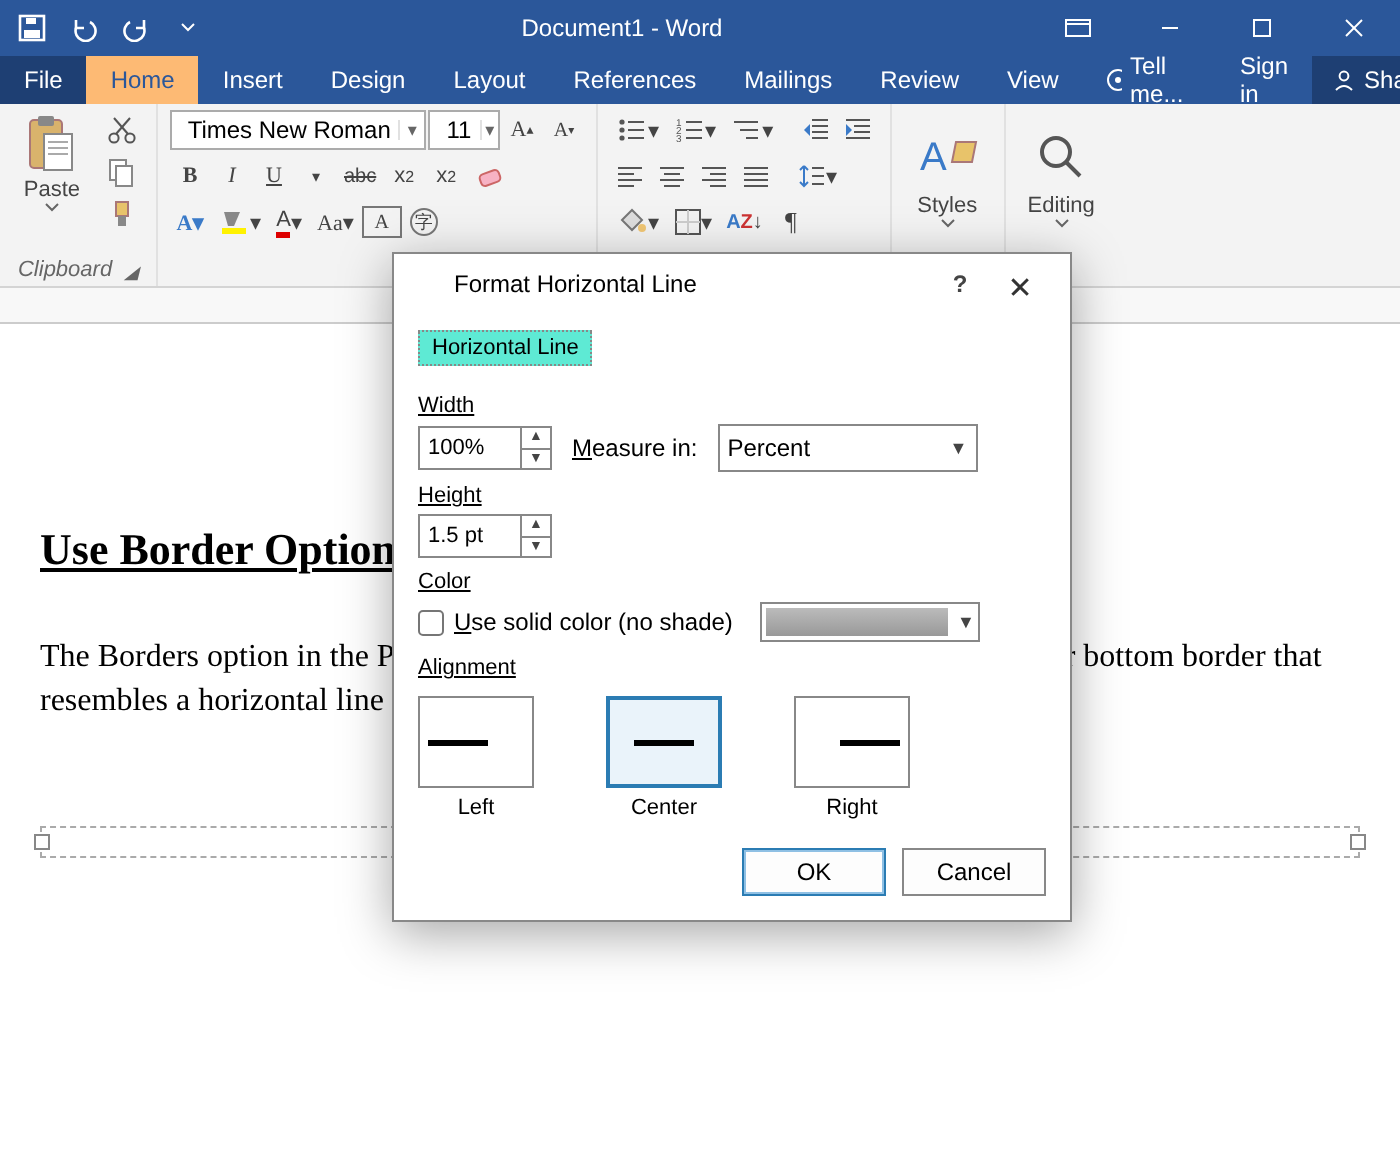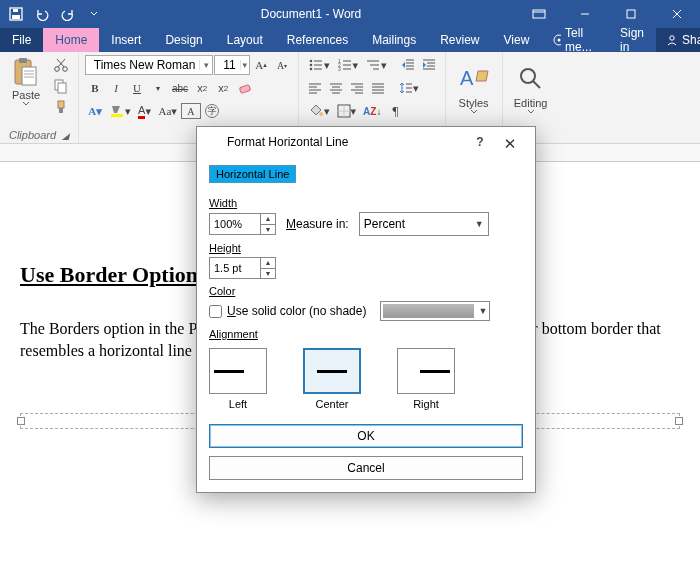--- a/index.html
+++ b/index.html
@@ -9,21 +9,21 @@
 .titlebar { height: 28px; background: #2b579a; display: flex; align-items: center; color: #fff; font-size: 12px; }
 .titlebar .qat { display: flex; align-items: center; padding-left: 4px; gap: 2px; }
 .titlebar .qat .btn { width: 24px; height: 24px; display: flex; align-items: center; justify-content: center; cursor: pointer; }
 .titlebar .title { flex: 1; text-align: center; font-size: 12px; }
 .titlebar .winctrl { display: flex; }
 .titlebar .winctrl .btn { width: 46px; height: 28px; display: flex; align-items: center; justify-content: center; cursor: pointer; }
 
 
 .tabstrip { height: 24px; background: #2b579a; display: flex; align-items: stretch; color: #fff; font-size: 12px; }
 .tabstrip .tab { padding: 0 12px; display: flex; align-items: center; cursor: pointer; }
-.tabstrip .tab.active { background: #f9a8d4; color: #2b579a; }
+.tabstrip .tab.active { background: #fdba74; color: #2b579a; }
 .tabstrip .tab.file { background: #1e3f73; }
 .tabstrip .spacer { flex: 1; }
 .tabstrip .tellme svg { margin-right: 4px; }
 .tabstrip .share svg { margin-right: 4px; }
 .tabstrip .share { background: #1e3f73; padding: 0 10px; }
 
 
 .ribbon { height: 92px; background: #f3f3f3; border-bottom: 1px solid #d4d4d4; display: flex; font-size: 11px; color: #444; }
 .ribbon .group { border-right: 1px solid #e1e1e1; padding: 3px 6px 0 6px; display: flex; flex-direction: column; }
 .ribbon .group .body { flex: 1; display: flex; align-items: flex-start; gap: 4px; }
@@ -67,21 +67,21 @@
 .watermark .dot { color: rgba(210,120,30,0.35); }
 .watermark2 { position: absolute; top: 302px; left: 400px; font-size: 11px; color: rgba(120,120,120,0.35); }
 
 
 .dialog { position: absolute; top: 126px; left: 196px; width: 340px; background: #fff; border: 1px solid #888; box-shadow: 0 6px 24px rgba(0,0,0,0.35); font-size: 12px; z-index: 10; }
 .dialog .dlg-title { display: flex; padding: 8px 10px; font-size: 12px; margin-left: 20px; }
 .dialog .dlg-title .t { flex: 1; }
 .dialog .dlg-title .hbtn { width: 30px; text-align: center; cursor: pointer; font-weight: bold; color: #444; }
 .dialog .dlg-title .xbtn { width: 30px; text-align: center; cursor: pointer; font-size: 15px; color: #333; }
 .dialog .dlg-body { padding: 4px 12px 12px 12px; }
-.dlg-tab { display: inline-block; border: 1px dotted #888; padding: 2px 6px; font-size: 11px; margin-bottom: 8px; background:#0ea5e9;}
+.dlg-tab { display: inline-block; border: 1px dotted #888; padding: 2px 6px; font-size: 11px; margin-bottom: 8px; background:#5eead4;}
 .dlg-row { margin: 6px 0; }
 .dlg-label { font-size: 11px; margin-bottom: 3px; display: block; text-decoration: underline; text-decoration-style: solid; }
 .dlg-label .u { text-decoration: underline; }
 .spin { display: inline-flex; border: 1px solid #888; background: #fff; height: 22px; align-items: stretch; }
 .spin input { border: none; outline: none; width: 50px; padding: 0 4px; font-size: 11px; }
 .spin .arrows { display: flex; flex-direction: column; border-left: 1px solid #888; }
 .spin .arrows div { width: 14px; flex:1; display:flex; align-items:center; justify-content:center; font-size: 7px; cursor: pointer; color:#444; }
 .spin .arrows div:first-child { border-bottom: 1px solid #888; }
 .dlg-select { border: 1px solid #888; background: #fff; height: 24px; display: inline-flex; align-items: center; padding: 0 4px; justify-content: space-between; cursor: pointer;}
 .dlg-select .arr { font-size: 9px; color:#444; margin-left:6px; }
@@ -89,21 +89,21 @@
 .dlg-check input { width: 13px; height: 13px; }
 .color-swatch { border: 1px solid #888; width: 110px; height: 20px; display:inline-flex; align-items:center; padding:2px; cursor:pointer; gap:4px;}
 .color-swatch .sw { flex:1; height: 14px; background: linear-gradient(#bbb,#999); }
 .color-swatch .arr { font-size:9px; color:#444;}
 .align-row { display: flex; gap: 36px; justify-content: flex-start; margin: 8px 0 4px 0;}
 .align-item { text-align: center; }
 .align-box { width: 58px; height: 46px; border: 1px solid #888; background: #fff; display: flex; align-items: center; justify-content: center; cursor: pointer; }
 .align-box.sel { border: 2px solid #2b7cb3; background: #eaf3fa; }
 .align-box .bar { width: 30px; height: 3px; background: #000; }
 .align-lbl { font-size: 11px; margin-top: 4px; }
-.dlg-buttons { display: flex; justify-content: flex-end; gap: 8px; margin-top: 14px; flex-direction: column; }
+.dlg-buttons { display: flex; justify-content: flex-end; gap: 8px; margin-top: 14px; }
 .dlg-buttons button { min-width: 72px; height: 24px; border: 1px solid #888; background: #fdfdfd; font-size: 12px; cursor: pointer; }
 .dlg-buttons button.primary { border: 1px solid #2b7cb3; box-shadow: inset 0 0 0 1px #8fc0e4; }
 </style>
 </head>
 <body>
 
 <div class="titlebar">
   <div class="qat">
     <div class="btn">
         <svg width="14" height="14">

